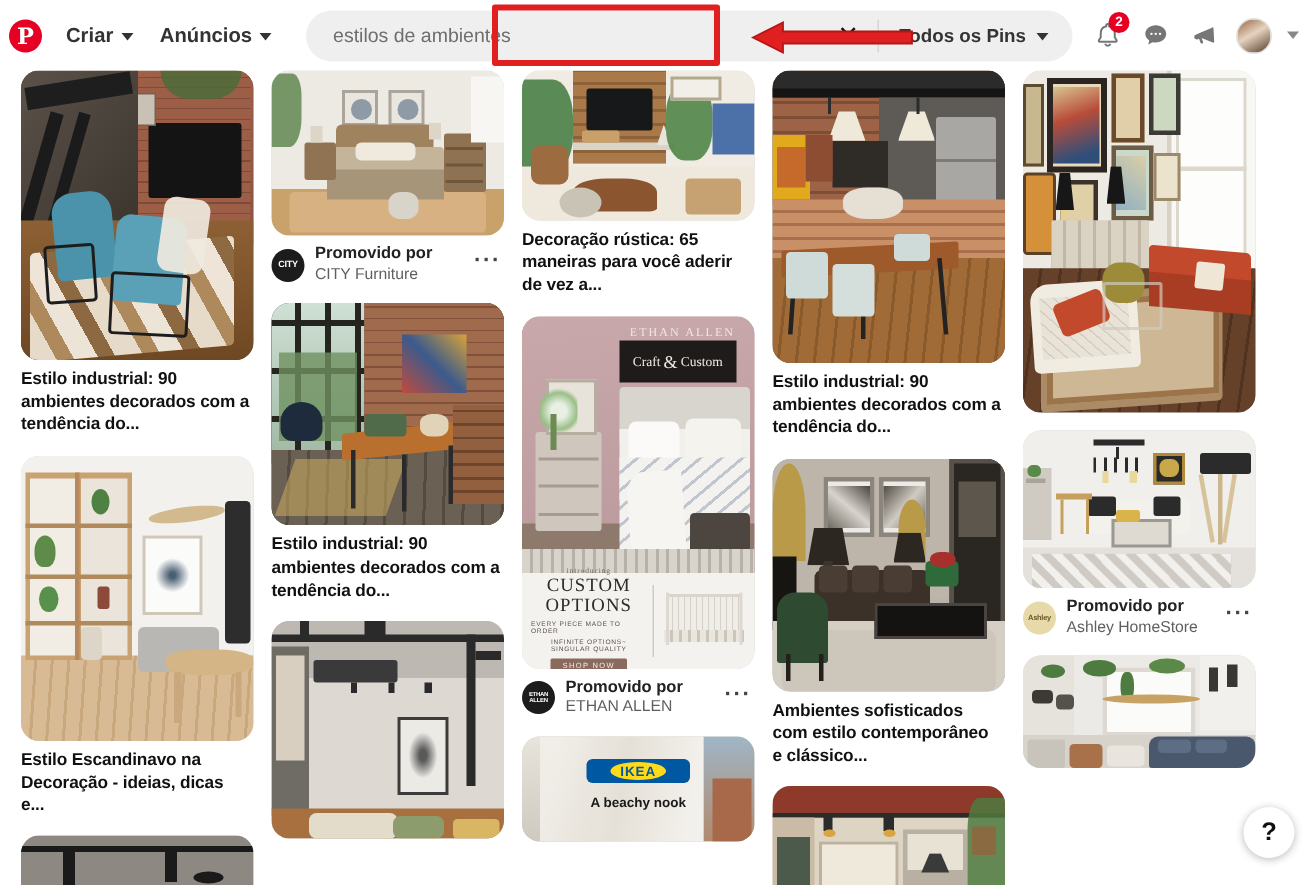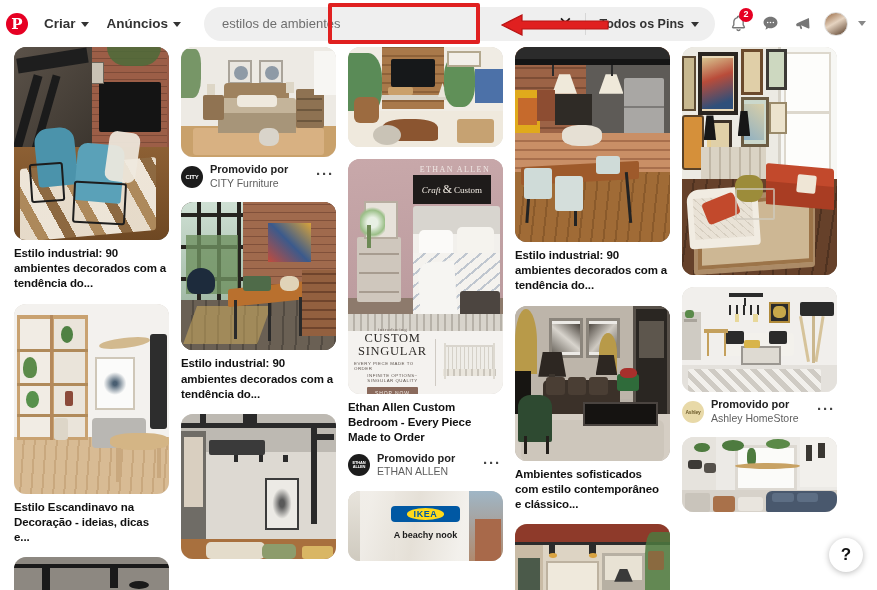--- a/index.html
+++ b/index.html
@@ -454,20 +454,21 @@
             <div class="r" style="left:62%;top:8%;width:20%;height:52%;background:#478040;opacity:.85;border-radius:40%"></div>
             <div class="r" style="left:64%;top:4%;width:22%;height:16%;background:#f2efe8;border:2px solid #b4a98f"></div>
             <div class="r" style="left:82%;top:22%;width:18%;height:34%;background:#2f5c9e;opacity:.85"></div>
             <div class="r" style="left:0;bottom:0;width:100%;height:36%;background:#efe9dd"></div>
             <div class="r" style="left:22%;bottom:6%;width:36%;height:22%;background:#8b5530;border-radius:40% 40% 10% 10%"></div>
             <div class="r" style="left:16%;bottom:2%;width:18%;height:20%;background:#c9c3b6;border-radius:50%"></div>
             <div class="r" style="left:70%;bottom:4%;width:24%;height:24%;background:#c6a272;border-radius:3px"></div>
             <div class="r" style="left:4%;top:50%;width:16%;height:26%;background:#9c6b40;border-radius:6px"></div>
           </div>
         </div>
+        <div class="pin-title">Decoração rústica: 65 maneiras para você aderir de vez a...</div>
       </div>
 
       <div class="pin">
         <div class="pin-img" style="height:235px">
           <div class="scene">
 
             <div class="r" style="left:0;top:0;width:100%;height:73%;background:#c5a6a8"></div>
             <div class="r" style="left:0;top:0;width:100%;height:73%;background:linear-gradient(175deg,#c8a8aa,#b9999c)"></div>
             <div class="r" style="left:0;bottom:27%;width:100%;height:14%;background:#8d7a6c"></div>
             <div class="r" style="left:6%;top:33%;width:28%;height:28%;background:#cfc7bd;border-radius:2px"></div>
@@ -483,47 +484,46 @@
             <div class="r" style="left:70%;top:29%;width:24%;height:12%;background:#f5f3ee;border-radius:5px"></div>
             <div class="r" style="left:42%;top:40%;width:56%;height:26%;background:
                 repeating-linear-gradient(140deg,#f4f2ee 0 7px,#bfc6cf 7px 9px)"></div>
             <div class="r" style="left:46%;top:44%;width:24%;height:24%;background:#f6f5f2;border-radius:30% 0 0 0;transform:rotate(-4deg)"></div>
             <div class="r" style="left:72%;top:56%;width:26%;height:16%;background:#4c4540;border-radius:3px"></div>
             <div class="r" style="left:0;bottom:27%;width:100%;height:7%;background:repeating-linear-gradient(90deg,#d8d4cc 0 5px,#b7b2a9 5px 7px)"></div>
 
             <div class="r" style="left:40%;top:1%;width:58%;height:7%;display:flex;align-items:center;justify-content:center;
                  color:#efe6e3;font-size:8px;letter-spacing:1.4px;font-family:'Liberation Serif',serif">ETHAN ALLEN</div>
             <div class="r" style="left:42%;top:7%;width:50%;height:12%;background:#1e1b1a;display:flex;align-items:center;justify-content:center;gap:2px">
-              <span style="color:#f0eae2;font-family:'Liberation Serif',serif;font-size:9px;font-style:italic">Craft</span>
+              <span style="color:#f0eae2;font-family:'Liberation Serif',serif;font-size:9px;">Craft</span>
               <span style="color:#f0eae2;font-family:'Liberation Serif',serif;font-size:12px">&amp;</span>
               <span style="color:#f0eae2;font-family:'Liberation Serif',serif;font-size:9px">Custom</span>
             </div>
 
             <div class="r" style="left:0;bottom:0;width:100%;height:27%;background:#f4f2ef;display:flex">
               <div style="flex:1.15;padding:5px 4px 4px 6px;display:flex;flex-direction:column;justify-content:center;align-items:center">
                 <div style="font-size:5px;color:#6e625c;font-family:'Liberation Serif',serif;letter-spacing:.6px">introducing</div>
                 <div style="font-size:12.5px;color:#2e2b28;font-family:'Liberation Serif',serif;letter-spacing:.7px;line-height:1.05">CUSTOM</div>
-                <div style="font-size:12.5px;color:#2e2b28;font-family:'Liberation Serif',serif;letter-spacing:.7px;line-height:1.05">SINGULAR</div>
+                <div style="font-size:12.5px;color:#2e2b28;font-family:'Liberation Serif',serif;letter-spacing:.7px;line-height:1.05">OPTIONS</div>
                 <div style="font-size:4.4px;color:#5d534d;letter-spacing:.5px;margin-top:3px">EVERY PIECE MADE TO ORDER</div>
                 <div style="font-size:4.4px;color:#5d534d;letter-spacing:.5px;margin-top:2px">INFINITE OPTIONS~</div>
                 <div style="font-size:4.4px;color:#5d534d;letter-spacing:.5px">SINGULAR QUALITY</div>
                 <div style="margin-top:4px;background:#8a6a5c;color:#f3ece6;font-size:5px;letter-spacing:.9px;padding:2.5px 8px;border-radius:1px">SHOP NOW</div>
               </div>
               <div style="width:1px;background:#cfcac3;margin:8px 0"></div>
               <div style="flex:1;position:relative">
                 <div class="r" style="left:14%;top:22%;width:72%;height:42%;background:repeating-linear-gradient(90deg,#efede8 0 3px,#d5d1c8 3px 4px);border-top:2px solid #d9d5cd"></div>
                 <div class="r" style="left:10%;top:60%;width:80%;height:12%;background:#e2ded5"></div>
                 <div class="r" style="left:10%;top:60%;width:80%;height:12%;background:repeating-linear-gradient(90deg,#eae6dd 0 4px,#cbc6bc 4px 6px)"></div>
                 <div class="r" style="left:12%;top:20%;width:3%;height:56%;background:#ddd9d0"></div>
                 <div class="r" style="left:85%;top:20%;width:3%;height:56%;background:#ddd9d0"></div>
               </div>
             </div>
           </div>
         </div>
-        <div class="pin-title">Ethan Allen Custom Bedroom - Every Piece Made to Order</div>
         <div class="promo">
           <div class="promo-ava" style="background:#1c1c1c;font-size:4px;line-height:1.1">ETHAN ALLEN</div>
           <div class="promo-txt">
             <div class="promo-l1">Promovido por</div>
             <div class="promo-l2">ETHAN ALLEN</div>
           </div>
           <div class="promo-dots">···</div>
         </div>
       </div>
 

